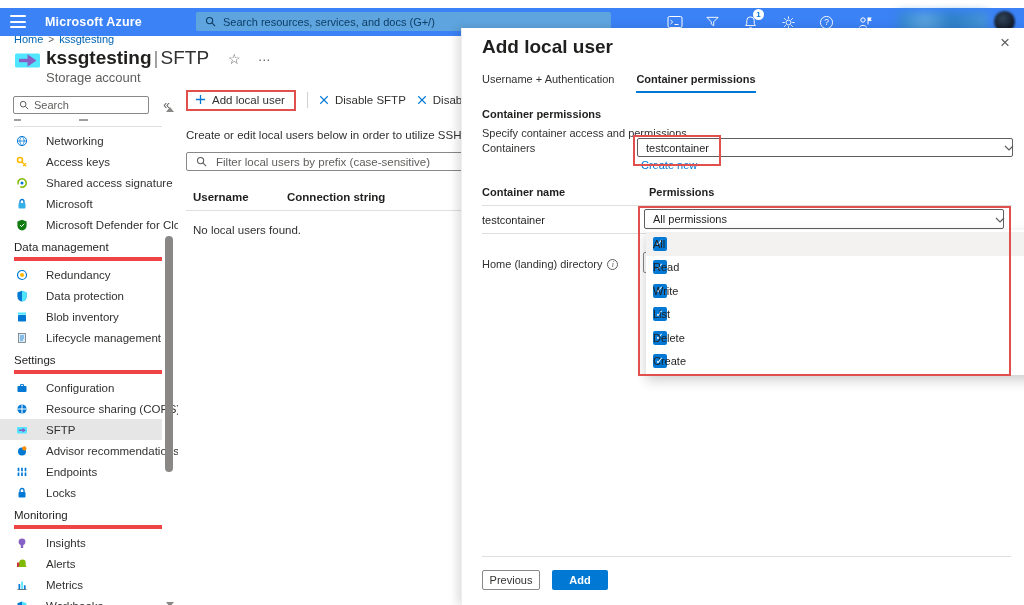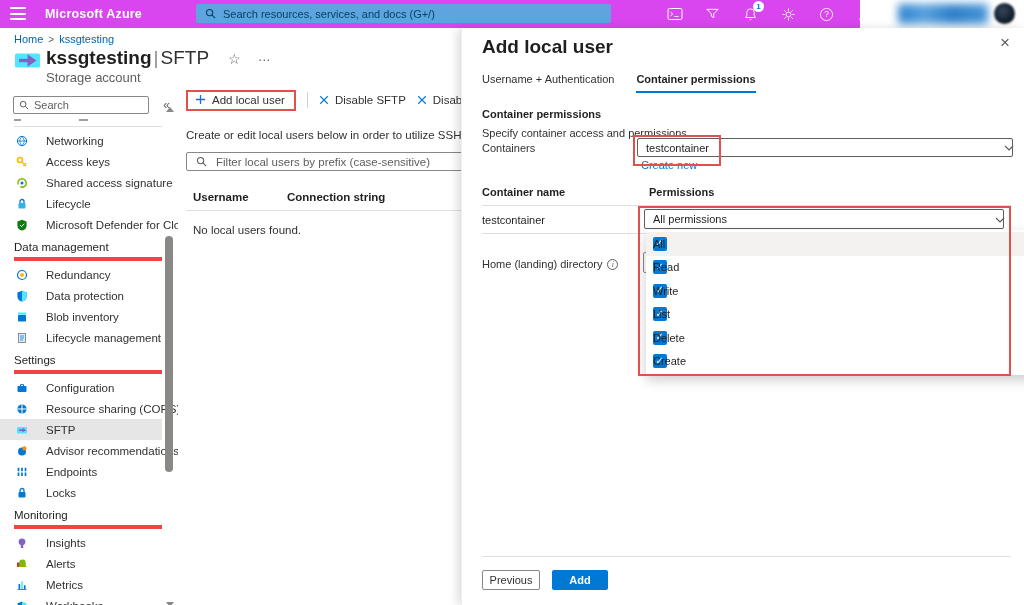--- a/index.html
+++ b/index.html
@@ -1,20 +1,20 @@
 <!DOCTYPE html>
 <html><head>
 <meta charset="utf-8">
 <style>
   * { box-sizing: border-box; margin: 0; padding: 0; }
   html,body { width:1024px; height:605px; overflow:hidden; }
   body { font-family:"Liberation Sans","DejaVu Sans",sans-serif; background:#fff; position:relative; color:#323130; }
 
   
-  .topbar { position:absolute; top:0; left:0; width:860px; height:28px; background:#d946ef; z-index:20; }
+  .topbar { position:absolute; top:8px; left:0; width:1024px; height:28px; background:#3b82f6; z-index:20; }
   .hamburger { position:absolute; left:10px; top:7px; width:16px; height:13px; display:flex; flex-direction:column; justify-content:space-between; cursor:pointer; }
   .hamburger span { height:2px; background:#fff; border-radius:1px; }
   .brand { position:absolute; left:45px; top:7px; color:#fff; font-size:12.5px; font-weight:bold; letter-spacing:.2px; }
   .global-search { position:absolute; left:196px; top:4px; width:415px; height:19px; background:#5ea4de; border-radius:2px; display:flex; align-items:center; gap:7px; padding:0 9px; font-size:11px; color:#0d3e66; }
   .tb-icons { position:absolute; left:666px; top:0; height:28px; display:flex; align-items:center; gap:21px; }
   .tb-ic { position:relative; width:17px; height:17px; display:flex; align-items:center; justify-content:center; cursor:pointer; }
   .badge { position:absolute; top:-5px; right:-5px; min-width:11px; height:11px; border-radius:6px; background:#fff; color:#0078d4; font-size:8px; font-weight:bold; display:flex; align-items:center; justify-content:center; padding:0 2px; }
   .blur-block { position:absolute; left:898px; top:4px; width:90px; height:20px; border-radius:3px; background:linear-gradient(90deg,#2f84cf,#5aa2de 30%,#2d7fc8 60%,#4795d8); filter:blur(4px); }
   .avatar { position:absolute; left:994px; top:3px; width:21px; height:21px; border-radius:50%; background:radial-gradient(circle at 42% 38%,#33465c,#0c1420 75%); filter:blur(1px); }
 
@@ -228,21 +228,21 @@
       </span>
     <span>Shared access signature</span>
   </div>
   <div class="sb-item">
     <span class="sb-ico">
         <svg width="12" height="12" viewBox="0 0 12 12">
           <path d="M4 5V3.5a2 2 0 0 1 4 0V5" fill="none" stroke="#0078d4" stroke-width="1.3"></path>
           <rect x="2.5" y="5" width="7" height="5.5" rx="1" fill="#32b0e7"></rect>
         </svg>
       </span>
-    <span>Lifecycle</span>
+    <span>Microsoft</span>
   </div>
   <div class="sb-item">
     <span class="sb-ico">
         <svg width="12" height="12" viewBox="0 0 12 12">
           <path d="M6 .8l4.6 1.6v4C10.6 9.4 8.6 11 6 11.6 3.4 11 1.4 9.4 1.4 6.4v-4z" fill="#107c10"></path>
           <path d="M4 6l1.5 1.5L8.3 4.8" fill="none" stroke="#fff" stroke-width="1"></path>
         </svg>
       </span>
     <span>Microsoft Defender for Cloud</span>
   </div>

